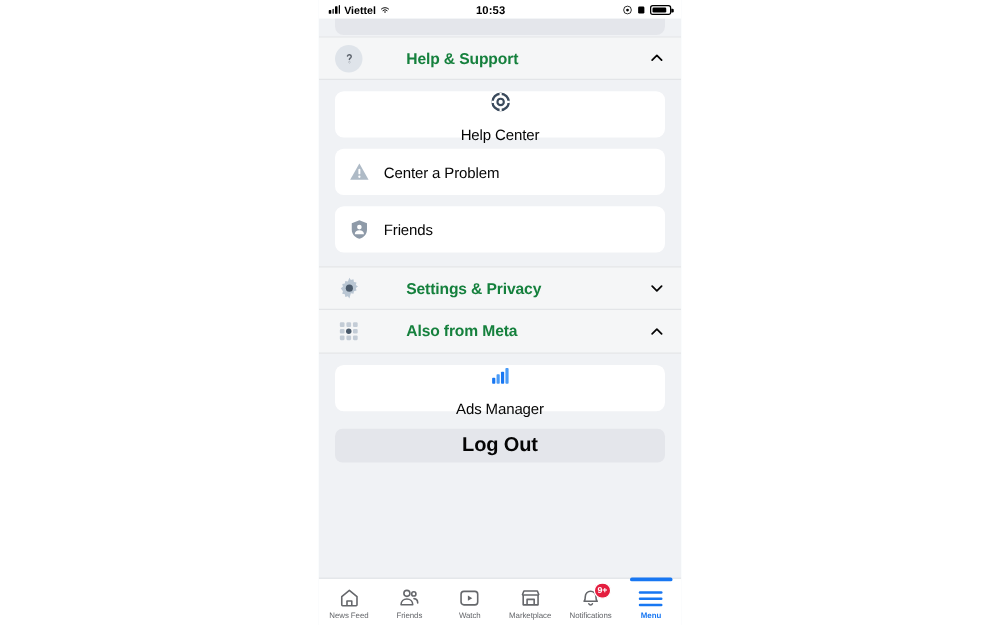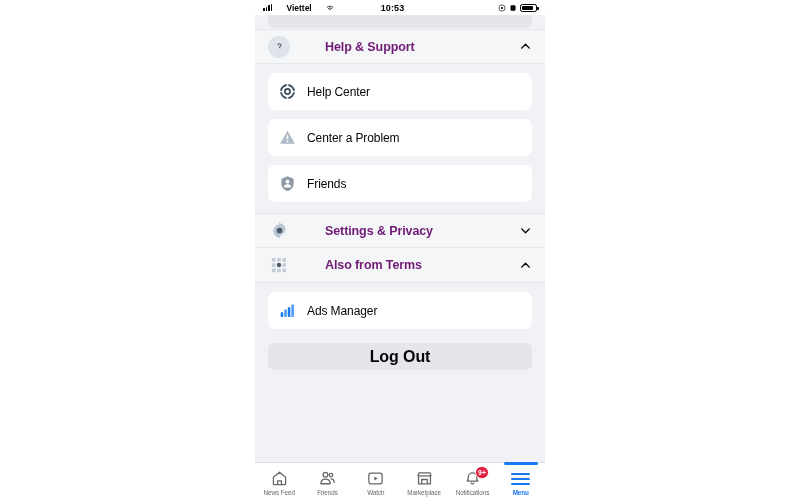--- a/index.html
+++ b/index.html
@@ -28,21 +28,21 @@
     position: relative;
     height: 15px;
     background: #ffffff;
     display: flex;
     align-items: center;
     padding: 0 8px;
     font-size: 8.5px;
     color: #000;
     font-weight: 600;
   }
-  .sb-left { display: flex; align-items: center; gap: 14px; }
+  .sb-left { display: flex; align-items: center; gap: 3px; }
   .sb-center {
     position: absolute; left: 0; right: 15px;
     text-align: center; font-size: 9px; font-weight: 700;
     letter-spacing: 0.1px;
   }
   .sb-right { margin-left: auto; display: flex; align-items: center; gap: 3px; }
   .signal { display: flex; align-items: flex-end; gap: 1px; height: 7px; }
   .signal i { display: block; width: 1.6px; background: #000; border-radius: 0.5px; }
   .signal i:nth-child(1) { height: 3px; }
   .signal i:nth-child(2) { height: 4.5px; }
@@ -92,21 +92,21 @@
     height: 35px;
     padding: 0 13px;
     background: #f5f6f7;
     border-top: 1px solid #e3e5e8;
     border-bottom: 1px solid #e3e5e8;
     cursor: pointer;
   }
   .section-header .title {
     font-size: 12.5px;
     font-weight: 700;
-    color: #701a75;
+    color: #15803d;
     letter-spacing: -0.1px;
     flex: 1;
     padding-left: 24px;
   }
   .chev {
     width: 13px; height: 13px;
     flex: none;
     color: #050505;
   }
 
@@ -116,21 +116,21 @@
     display: flex;
     align-items: center;
     gap: 11px;
     height: 37px;
     background: #ffffff;
     border-radius: 7px;
     padding: 0 11px;
     margin-top: 9px;
     cursor: pointer;
   }
-  .card-row:first-child { margin-top: 9px; }
+  .card-row:first-child { margin-top: 9px; flex-direction: column; }
   .card-row .label {
     font-size: 12px;
     color: #050505;
     letter-spacing: -0.1px;
   }
   .ic { width: 17px; height: 17px; flex: none; display: block; }
 
   .icon-circle {
     width: 22px; height: 22px;
     border-radius: 50%;
@@ -314,21 +314,21 @@
             <rect x="9.5" y="2.5" width="5" height="5" rx="1.2" fill="#c3ccd6"></rect>
             <rect x="16.5" y="2.5" width="5" height="5" rx="1.2" fill="#c3ccd6"></rect>
             <rect x="2.5" y="9.5" width="5" height="5" rx="1.2" fill="#c3ccd6"></rect>
             <circle cx="12" cy="12" r="2.9" fill="#4a5a6b"></circle>
             <rect x="16.5" y="9.5" width="5" height="5" rx="1.2" fill="#c3ccd6"></rect>
             <rect x="2.5" y="16.5" width="5" height="5" rx="1.2" fill="#c3ccd6"></rect>
             <rect x="9.5" y="16.5" width="5" height="5" rx="1.2" fill="#c3ccd6"></rect>
             <rect x="16.5" y="16.5" width="5" height="5" rx="1.2" fill="#c3ccd6"></rect>
           </svg>
         </span>
-        <span class="title">Also from Terms</span>
+        <span class="title">Also from Meta</span>
         <svg class="chev" viewBox="0 0 24 24" fill="none" stroke="currentColor" stroke-width="2.6" stroke-linecap="round" stroke-linejoin="round">
           <path d="M5 15l7-7 7 7"></path>
         </svg>
       </div>
 
       <div class="cards">
         <div class="card-row">
           <svg class="ic" viewBox="0 0 24 24">
             <rect x="2.4" y="14.5" width="3.6" height="6.6" rx="0.9" fill="#1877f2"></rect>
             <rect x="7.4" y="10.5" width="3.6" height="10.6" rx="0.9" fill="#4a9bf7"></rect>

